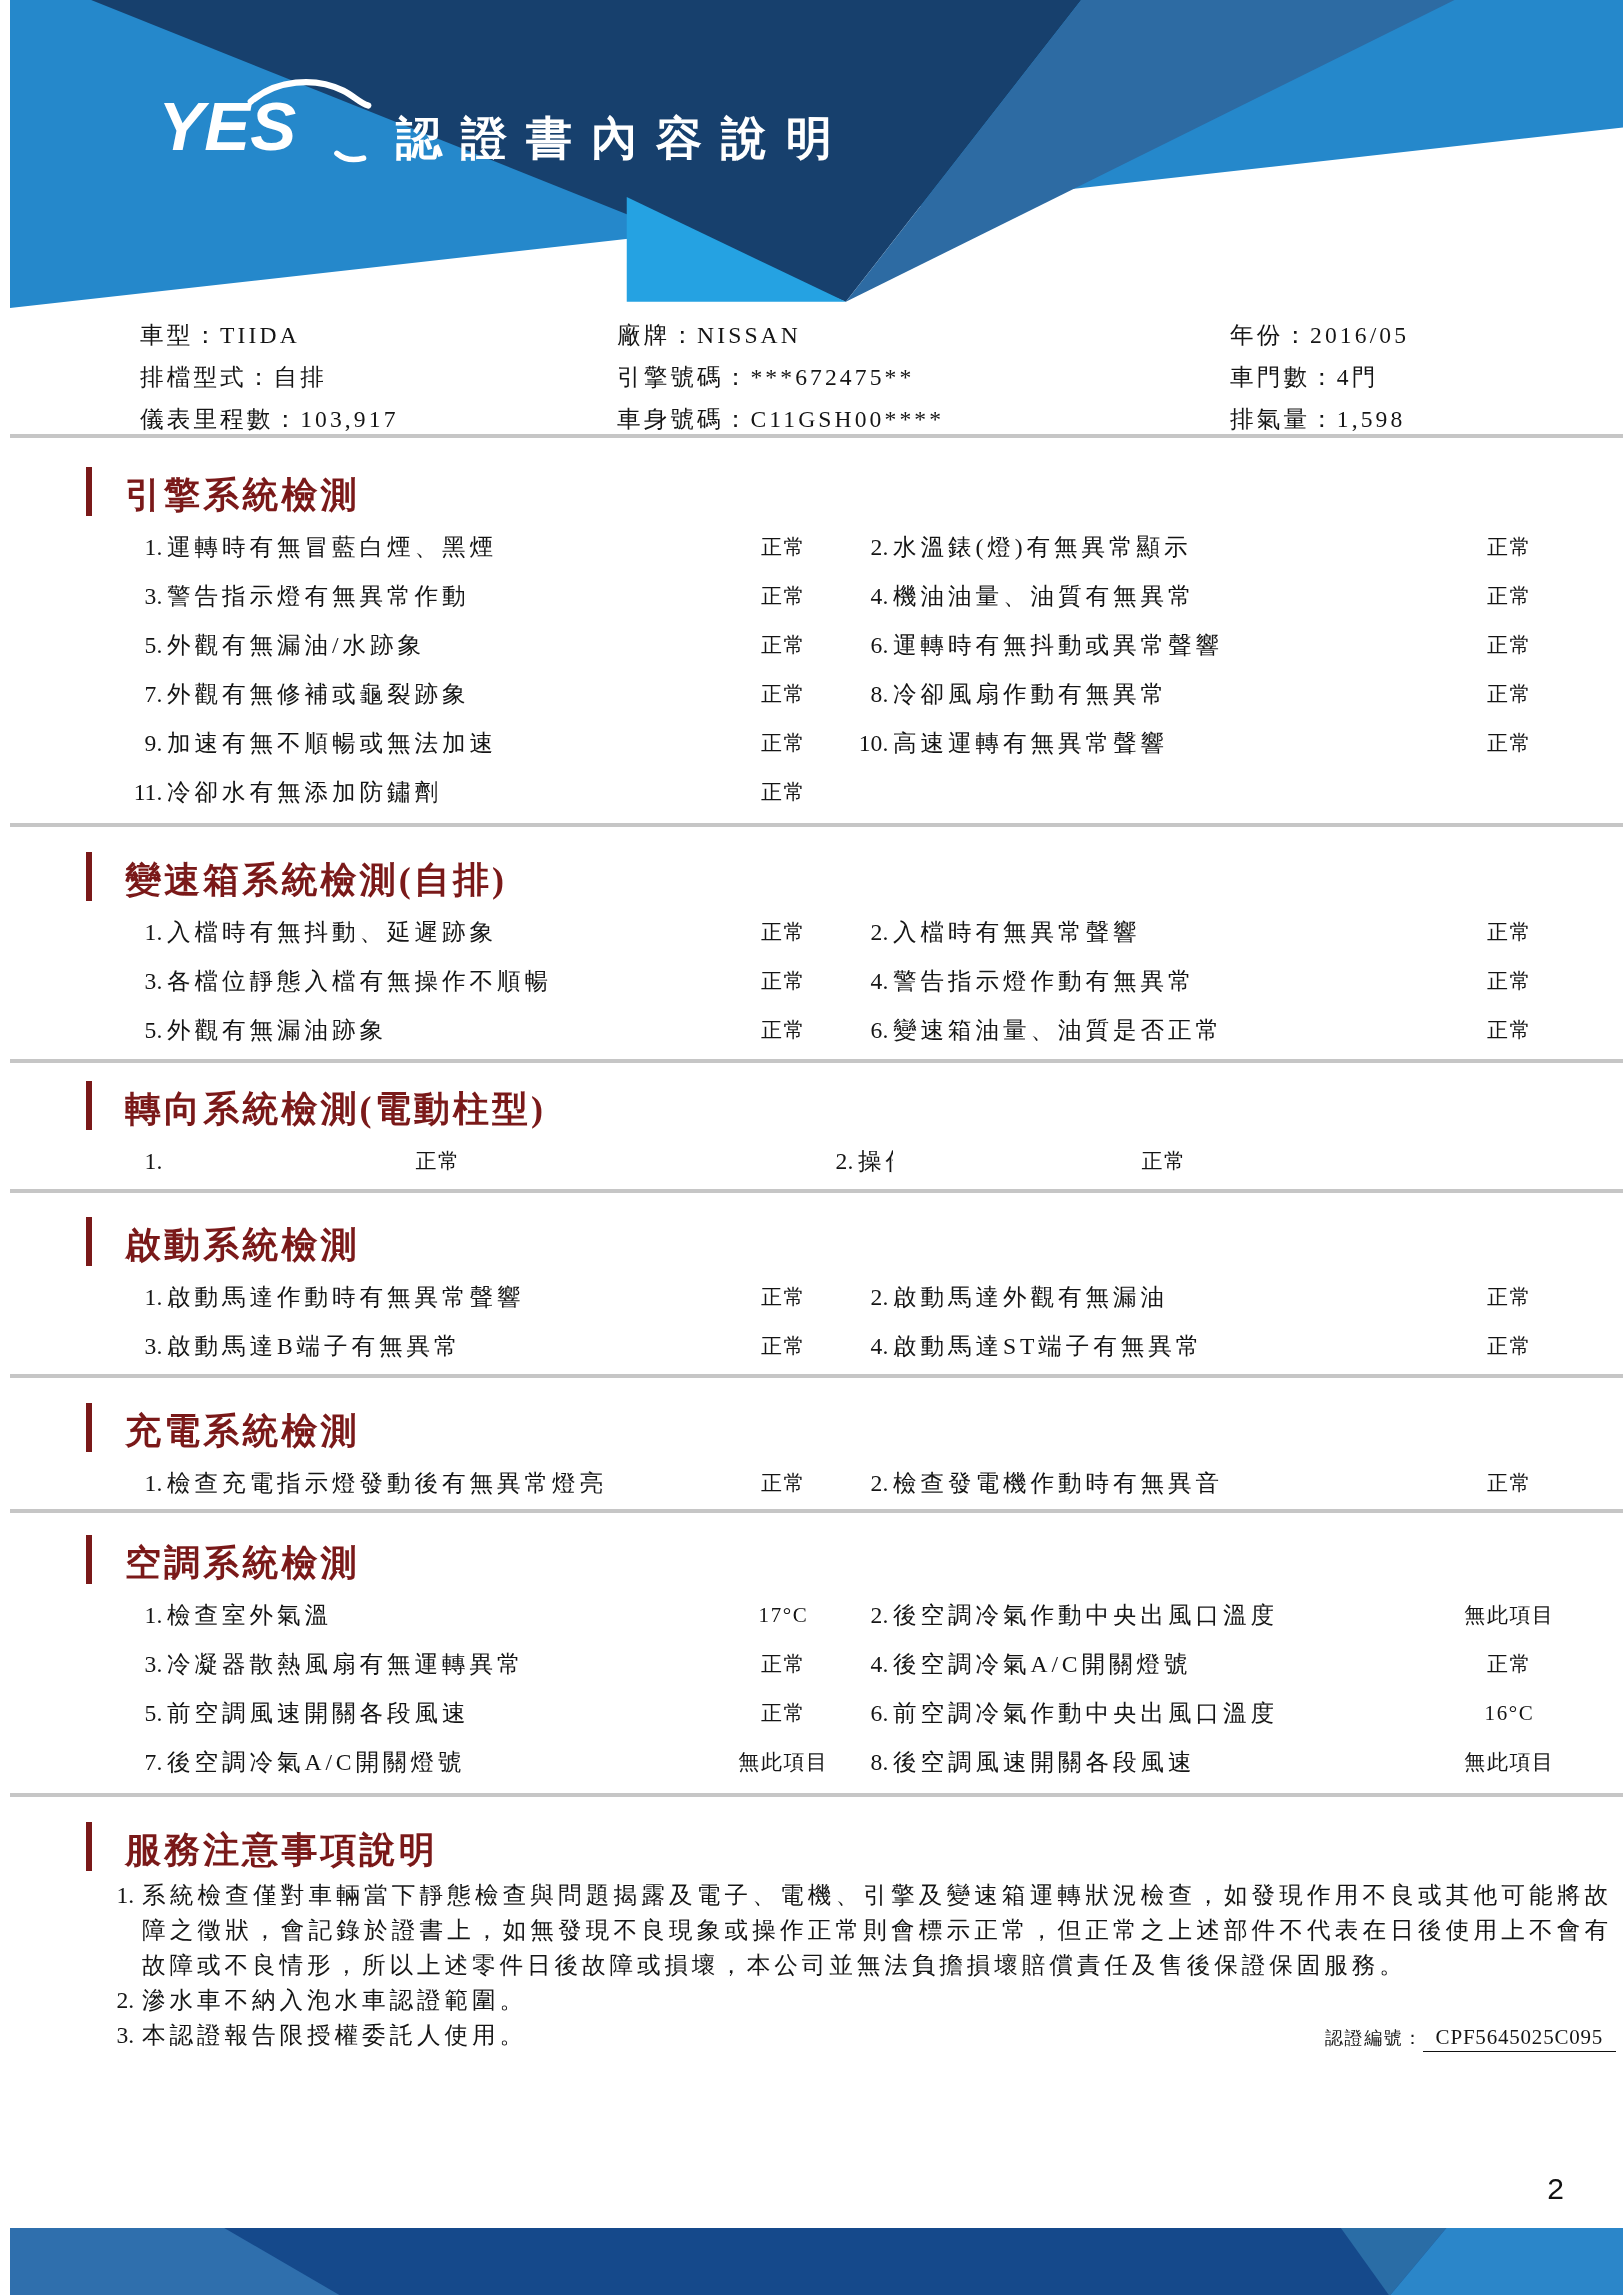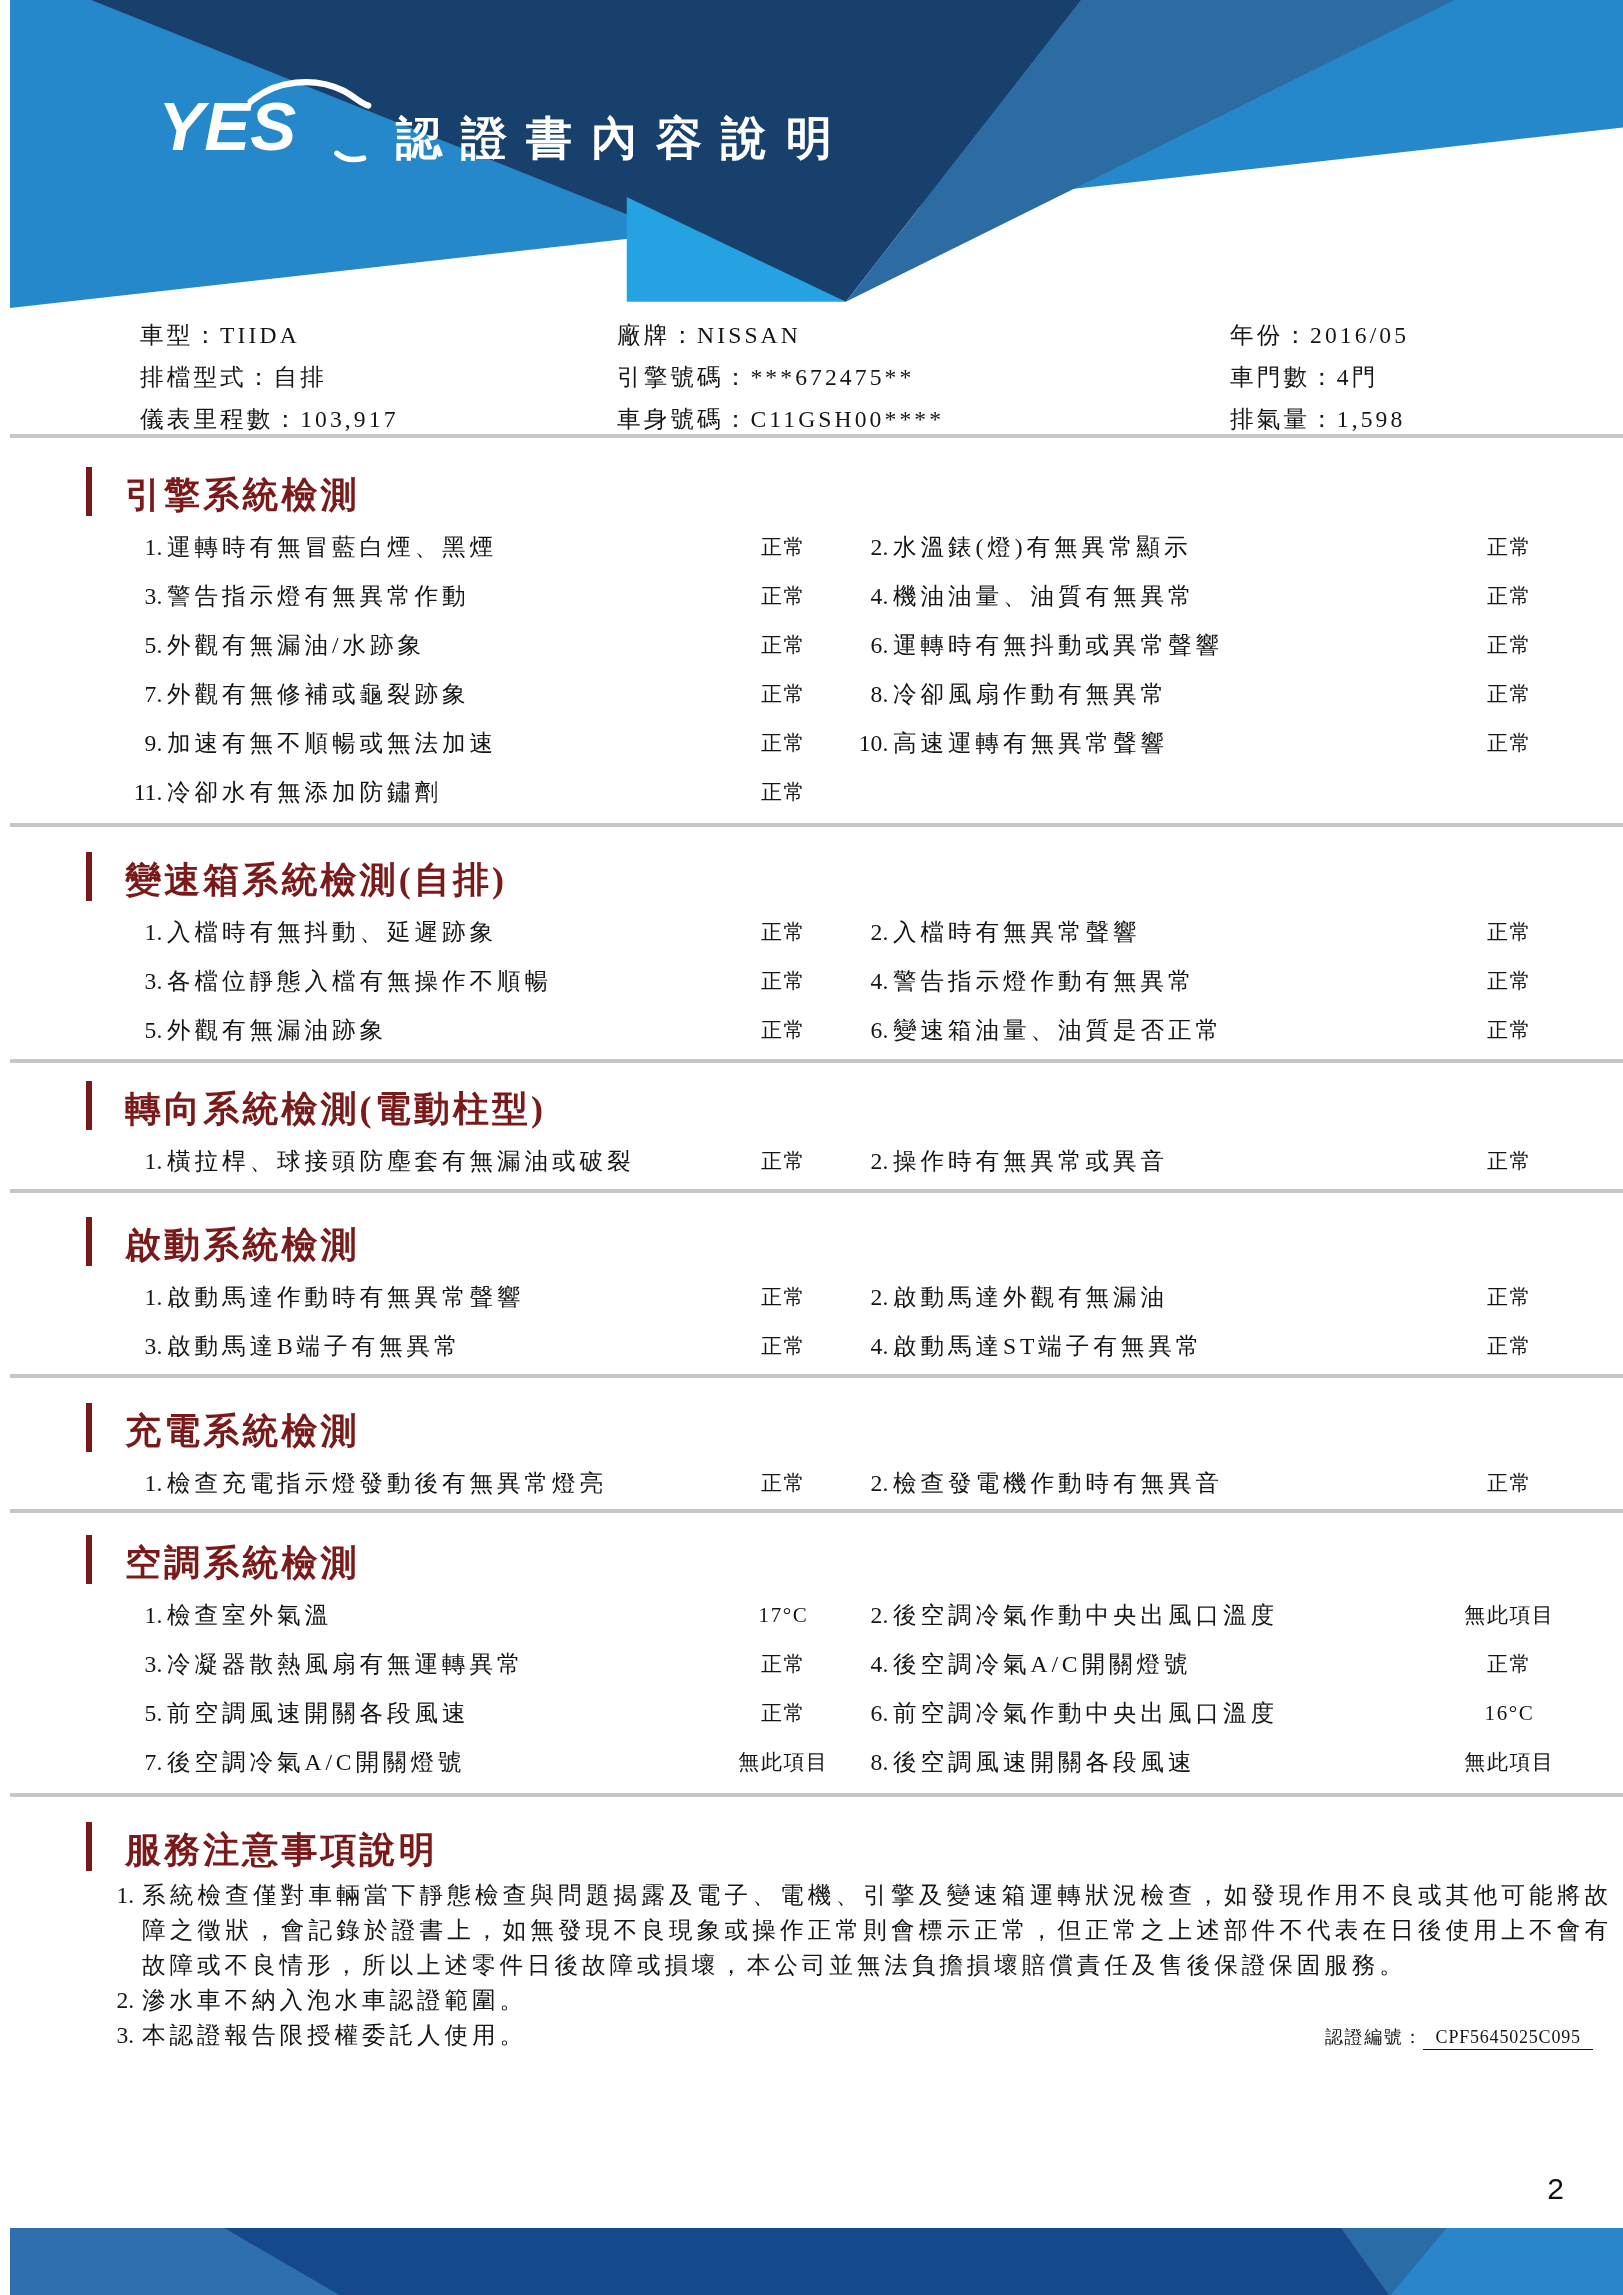--- a/index.html
+++ b/index.html
@@ -39,21 +39,21 @@
 
   
   .notes{display:grid;grid-template-columns:57px 1470px;margin:12.6px 0 0 75px;
          font-size:23.6px;line-height:35px;}
   .n-num{text-align:right;padding-right:7.9px;}
   .n-text{margin:0;letter-spacing:3.9px;text-align:justify;}
 
   
   .cert{position:absolute;left:1315px;top:2025px;white-space:nowrap;}
   .cert-label{font-size:18px;letter-spacing:1.6px;}
-  .cert-value{font-size:18px;letter-spacing:0.8px;border-bottom:1.6px solid #111;padding:0 12.6px 1.6px 12.6px;text-align:right;}
+  .cert-value{font-size:21px;letter-spacing:0.8px;border-bottom:1.6px solid #111;padding:0 12.6px 1.6px 12.6px;text-align:right;}
 
   
   .pageno{position:absolute;left:1522px;top:2172px;width:47px;text-align:center;
           font-family:"Liberation Sans","DejaVu Sans",sans-serif;font-size:30px;color:#111;}
   .ftr{position:absolute;left:0;top:2228px;width:1623px;height:68px;}
   .ftr .layer{position:absolute;inset:0;}
   .f-base{background:#15498b;}
   .f-left{background:#2f6fad;clip-path:polygon(0 0,13.2% 0,20.4% 100%,0 100%);}
   .f-midwedge{background:#2a6da6;clip-path:polygon(82% 0,88.5% 0,85% 100%);}
   .f-right{background:#2b86c9;clip-path:polygon(88.5% 0,100% 0,100% 100%,85% 100%);}
@@ -190,21 +190,20 @@
   <div class="divider" style="top:1059px"></div>
 
   <section class="sec" style="top:1085px">
     <div class="sec-head">
       <span class="sec-bar"></span>
       <h2 class="sec-title">轉向系統檢測(電動柱型)</h2>
     </div>
     <div class="items">
 
         <span class="i-num">1.</span>
-        <span class="i-label">橫拉桿、球接頭防塵套有無漏油或破裂</span>
         <span class="i-status">正常</span>
 
         <span class="i-num">2.</span>
         <span class="i-label">操作時有無異常或異音</span>
         <span class="i-status">正常</span>
       </div>
   </section>
   <div class="divider" style="top:1189px"></div>
 
   <section class="sec" style="top:1221px">

